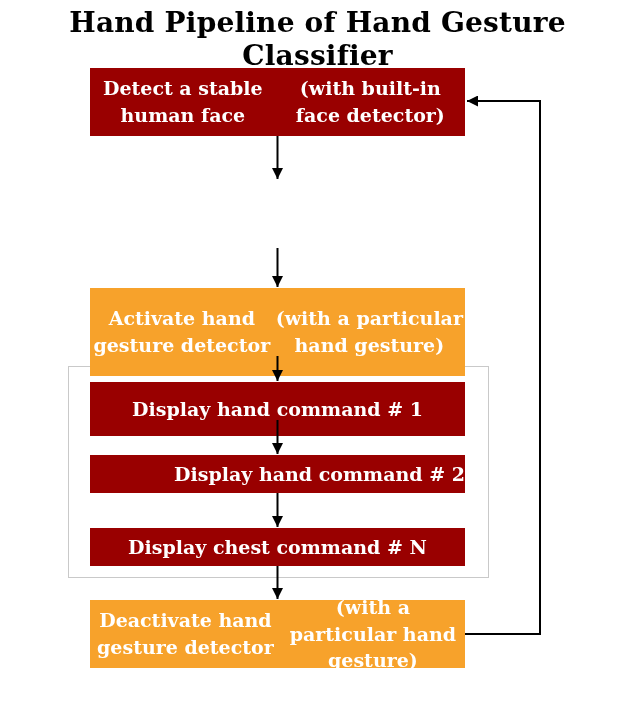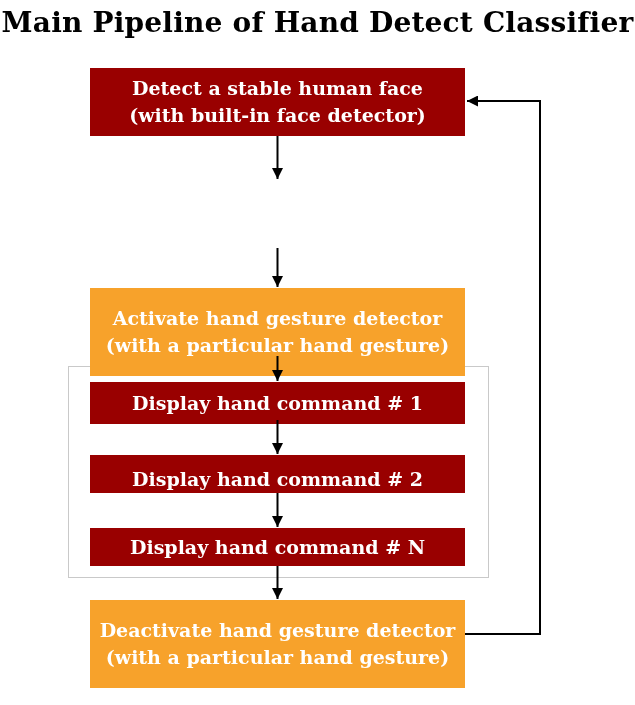--- a/index.html
+++ b/index.html
@@ -24,40 +24,40 @@
     font-size: 28px;
     font-weight: bold;
     color: #000000;
     letter-spacing: 0.2px;
   }
   .node {
     position: absolute;
     left: 90px;
     width: 375px;
     display: flex;
-    flex-direction: column;
+    flex-direction: row;
     align-items: center;
     justify-content: center;
     color: #ffffff;
     font-weight: bold;
     font-size: 19px;
     line-height: 1.4;
     text-align: center;
     box-sizing: border-box;
   }
   .node-red { background: #990000; }
   .node-orange { background: #F7A22B; }
 
   .n-detect     { top: 68px;  height: 68px; }
   .n-chest      { top: 180px; height: 68px; }
   .n-activate   { top: 288px; height: 88px; }
-  .n-cmd1       { top: 382px; height: 42px; }
+  .n-cmd1       { top: 382px; height: 54px; }
   .n-cmd2       { top: 455px; height: 38px; justify-content: flex-end; }
   .n-cmdn       { top: 528px; height: 38px; }
-  .n-deactivate { top: 600px; height: 88px; }
+  .n-deactivate { top: 600px; height: 68px; }
 
   .group-box {
     position: absolute;
     left: 68px;
     top: 366px;
     width: 421px;
     height: 212px;
     border: 1px solid #C9C9C9;
     background: transparent;
     box-sizing: border-box;
@@ -69,21 +69,21 @@
     width: 635px;
     height: 705px;
     pointer-events: none;
   }
 </style>
 </head>
 <body>
 
 <div class="canvas">
 
-  <div class="title">Main Pipeline of Hand Detect Classifier</div>
+  <div class="title">Hand Pipeline of Hand Gesture Classifier</div>
 
   <div class="group-box"></div>
 
   <div class="node node-red n-detect">
     <span>Detect a stable human face</span>
     <span>(with built-in face detector)</span>
   </div>
 
 
   <div class="node node-orange n-activate">
@@ -93,21 +93,21 @@
 
   <div class="node node-red n-cmd1">
     <span>Display hand command # 1</span>
   </div>
 
   <div class="node node-red n-cmd2">
     <span>Display hand command # 2</span>
   </div>
 
   <div class="node node-red n-cmdn">
-    <span>Display hand command # N</span>
+    <span>Display chest command # N</span>
   </div>
 
   <div class="node node-orange n-deactivate">
     <span>Deactivate hand gesture detector</span>
     <span>(with a particular hand gesture)</span>
   </div>
 
   <svg class="arrow-layer" viewBox="0 0 635 705" xmlns="http://www.w3.org/2000/svg">
     <defs>
       <marker id="ah" viewBox="0 0 10 10" refX="10" refY="5" markerWidth="11" markerHeight="11" markerUnits="userSpaceOnUse" orient="auto">

